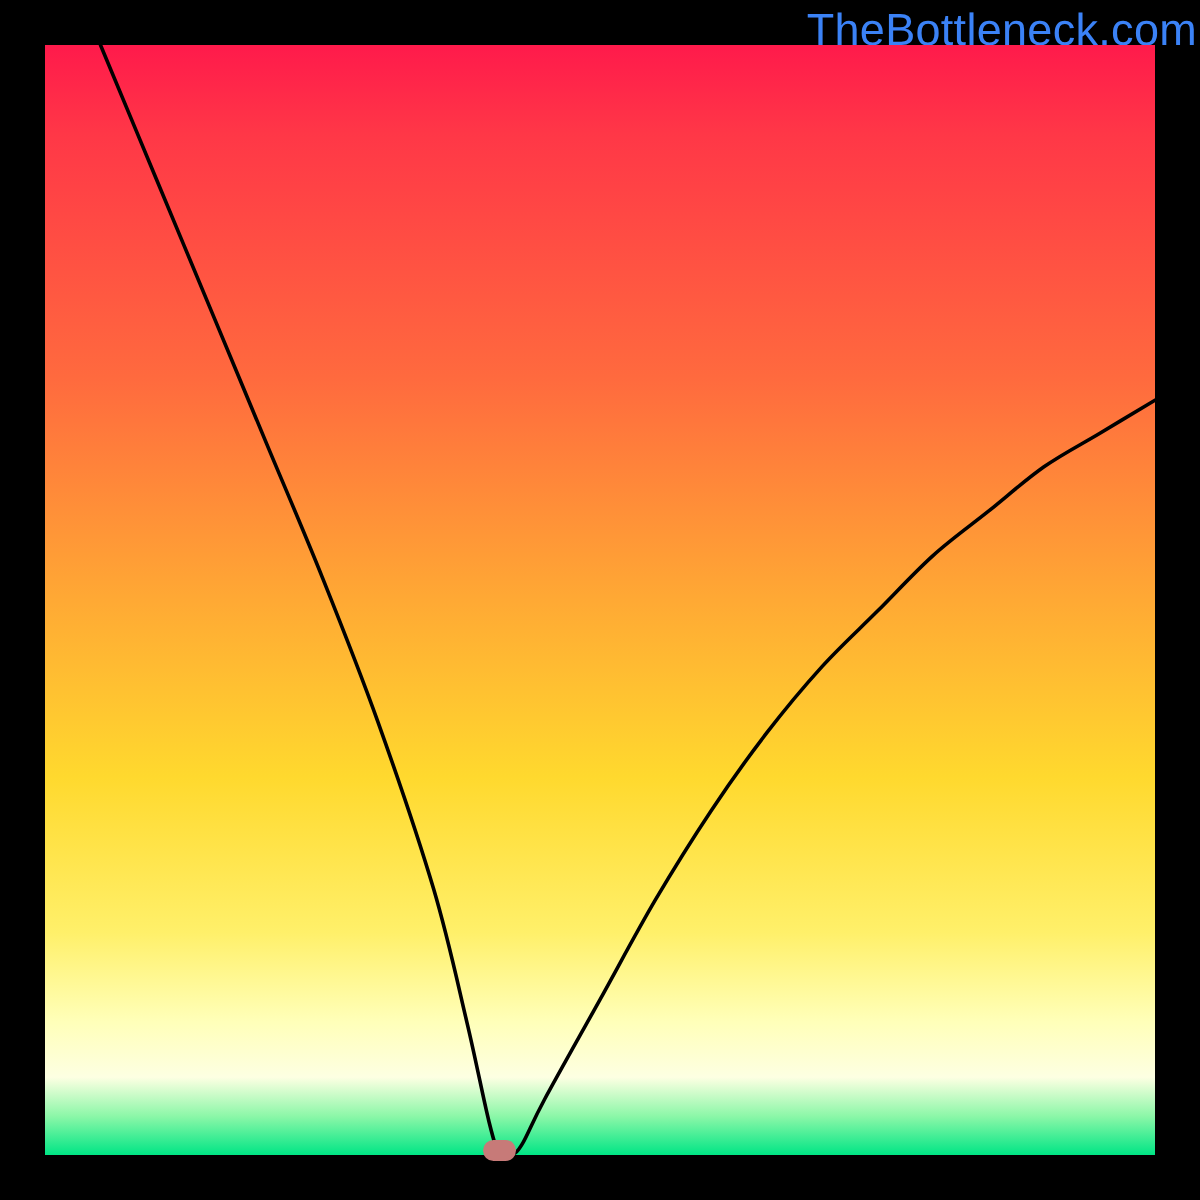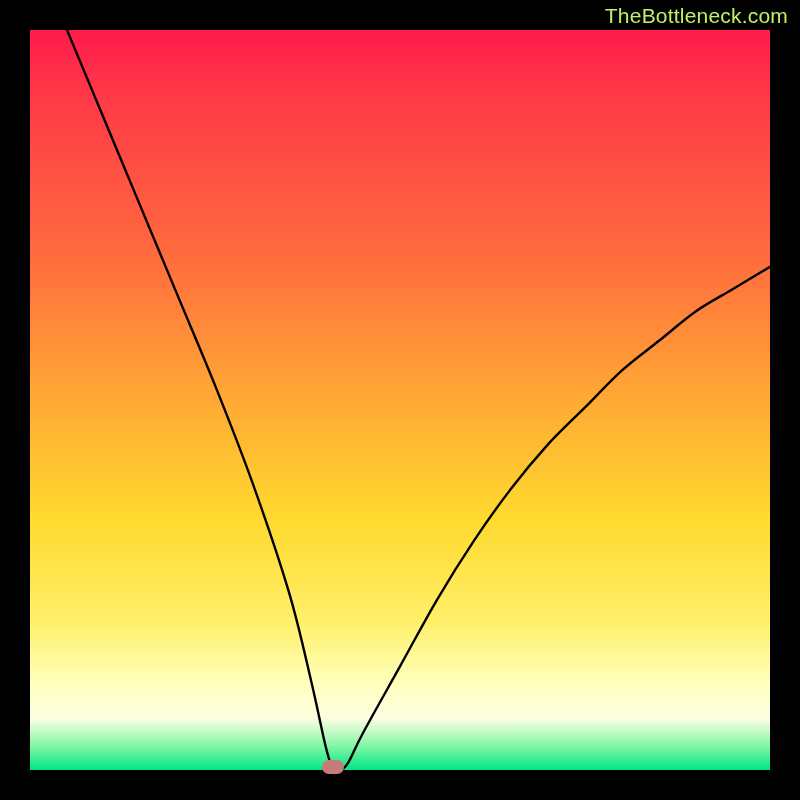--- a/index.html
+++ b/index.html
@@ -36,23 +36,23 @@
       #fff06a 80%,
       #ffffb9 88%,
       #fdffe2 93%,
       #8cf7a8 96.5%,
       #00e585 100%
     );
   }
   .watermark {
     position: absolute;
     top: 4px;
-    right: 12px;
-    color: #bef264;
-    font-size: 21px;
+    right: 2px;
+    color: #3b82f6;
+    font-size: 30px;
     font-weight: 500;
     letter-spacing: 0.2px;
     user-select: none;
   }
   .curve-svg {
     position: absolute;
     left: 0;
     top: 0;
     width: 740px;
     height: 740px;

